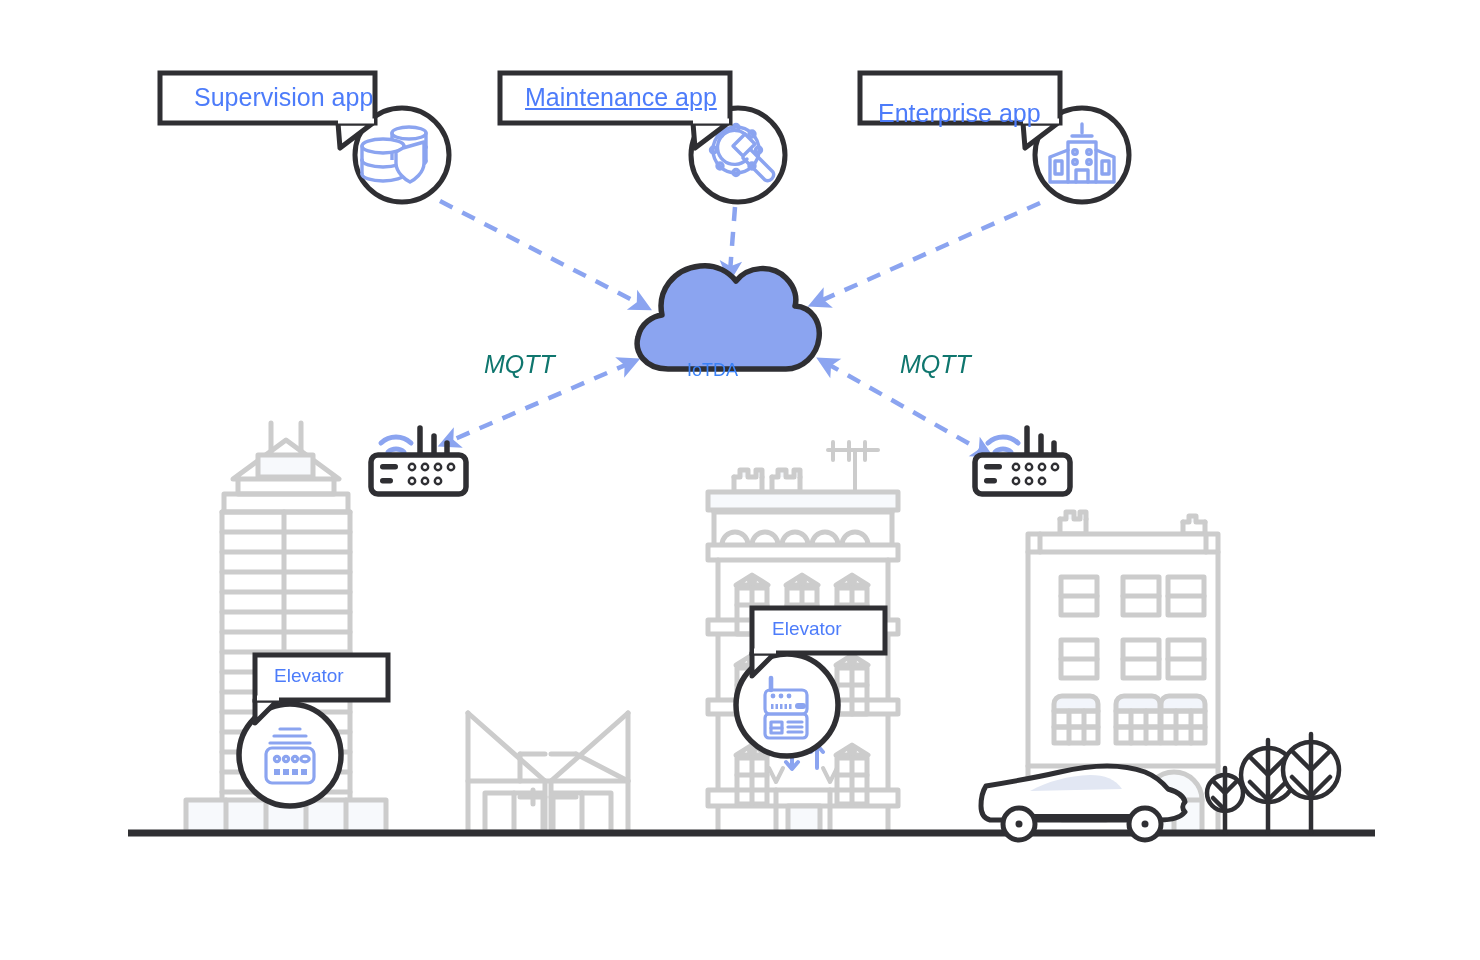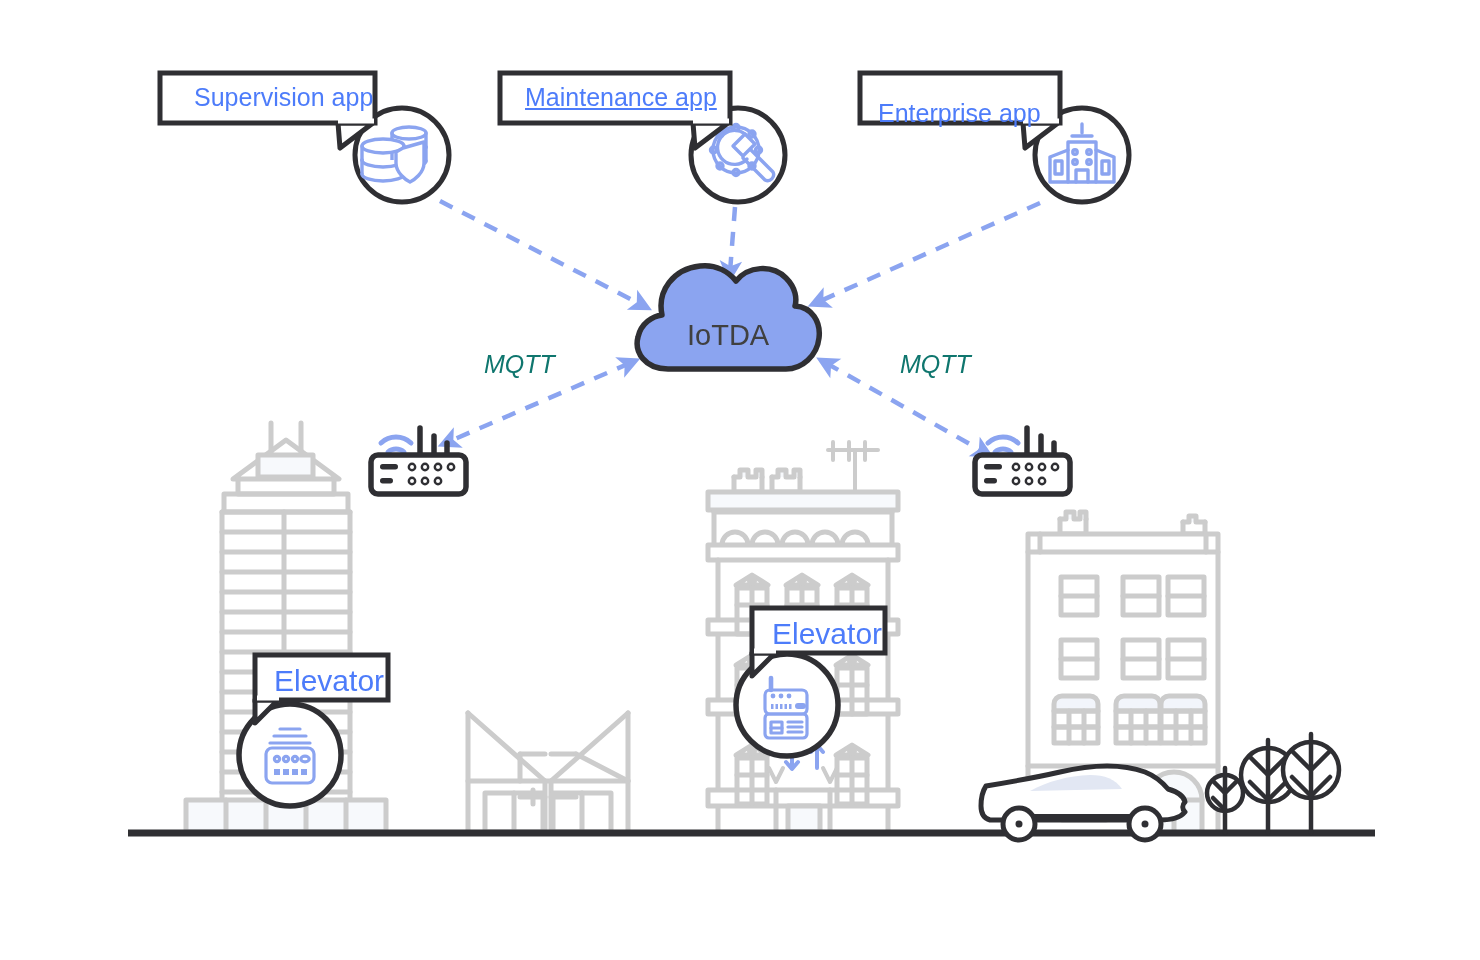--- a/index.html
+++ b/index.html
@@ -31,40 +31,41 @@
     color: #4d7cfa;
     font-family: "Liberation Sans", sans-serif;
     white-space: nowrap;
     line-height: 1;
     user-select: none;
   }
   .callout-label {
     font-size: 25px;
   }
   .elevator-label {
-    font-size: 30px;
+    font-size: 19px;
   }
   .proto-label {
     position: absolute;
     color: #0f766e;
     font-family: "Liberation Sans", sans-serif;
     font-size: 25px;
     white-space: nowrap;
     line-height: 1;
     user-select: none;
     font-style: italic;
   }
   .cloud-label {
     position: absolute;
-    color: #404040;
+    color: #3b82f6;
     font-family: "Liberation Sans", sans-serif;
-    font-size: 29px;
+    font-size: 18px;
     white-space: nowrap;
     line-height: 1;
     user-select: none;
+    margin-top: 40px;
   }
 </style>
 </head>
 <body>
 
 <div id="canvas">
 
   <svg id="scene" viewBox="0 0 1480 960" xmlns="http://www.w3.org/2000/svg">
 
     <defs>

